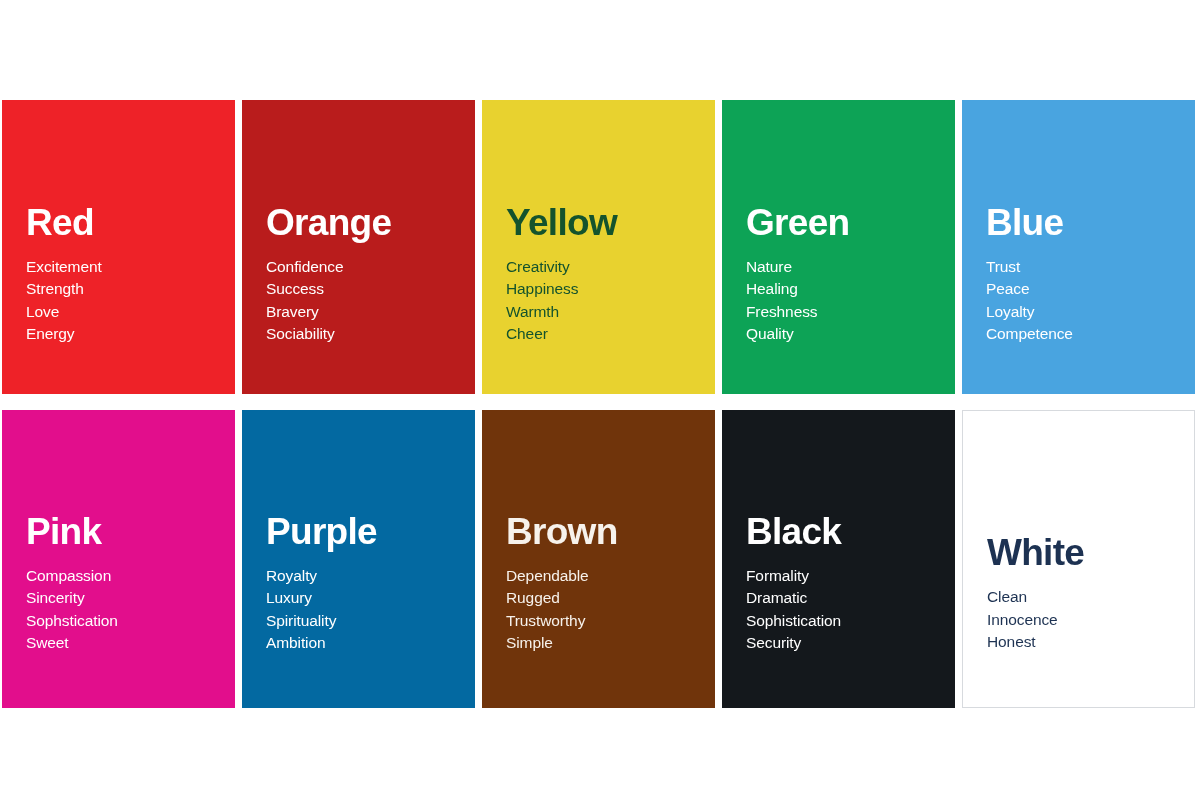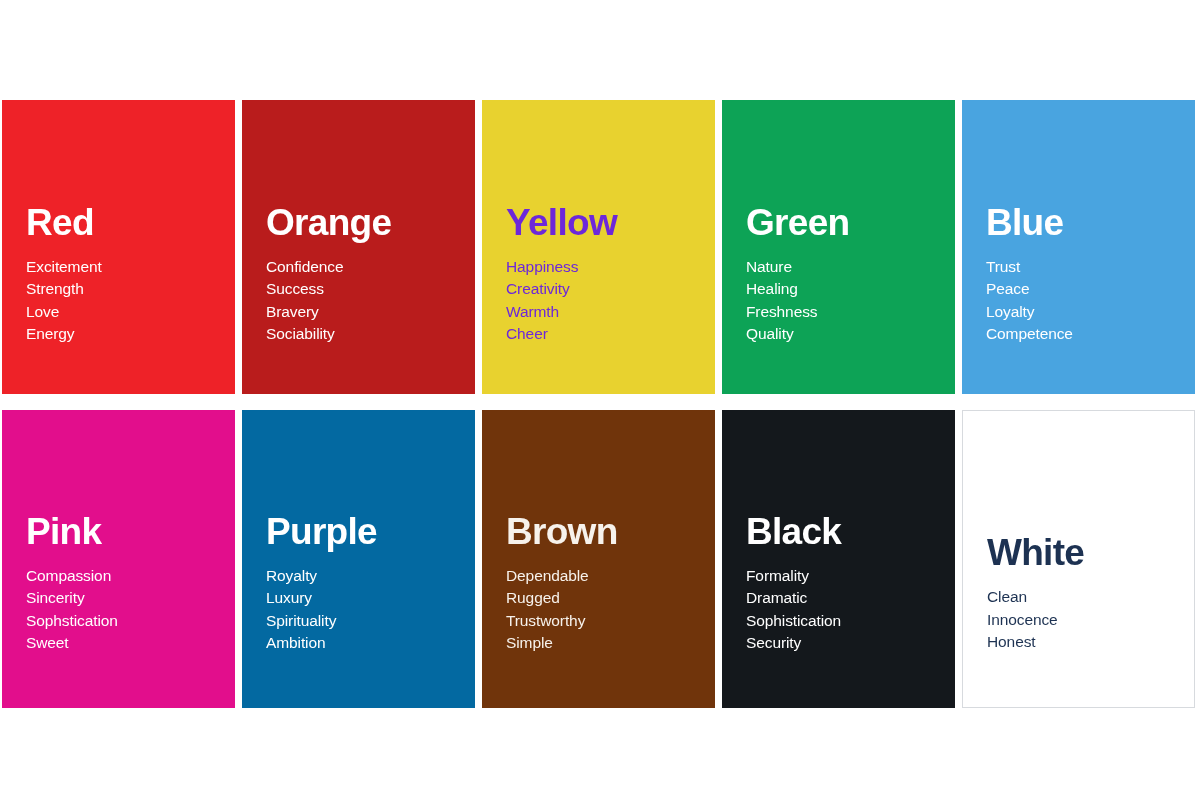--- a/index.html
+++ b/index.html
@@ -105,26 +105,26 @@
         <div class="card-inner">
           <div class="card-title">Orange</div>
           <ul class="trait-list">
             <li class="trait">Confidence</li>
             <li class="trait">Success</li>
             <li class="trait">Bravery</li>
             <li class="trait">Sociability</li>
           </ul>
         </div>
       </div>
-      <div class="card row1" style="background: rgb(232, 210, 47); color: #6d28d9;">
+      <div class="card row1" style="background: rgb(232, 210, 47); color: #14532d;">
         <div class="card-inner">
           <div class="card-title">Yellow</div>
           <ul class="trait-list">
+            <li class="trait">Creativity</li>
             <li class="trait">Happiness</li>
-            <li class="trait">Creativity</li>
             <li class="trait">Warmth</li>
             <li class="trait">Cheer</li>
           </ul>
         </div>
       </div>
       <div class="card row1" style="background: rgb(13, 163, 86); color: rgb(255, 255, 255);">
         <div class="card-inner">
           <div class="card-title">Green</div>
           <ul class="trait-list">
             <li class="trait">Nature</li>

